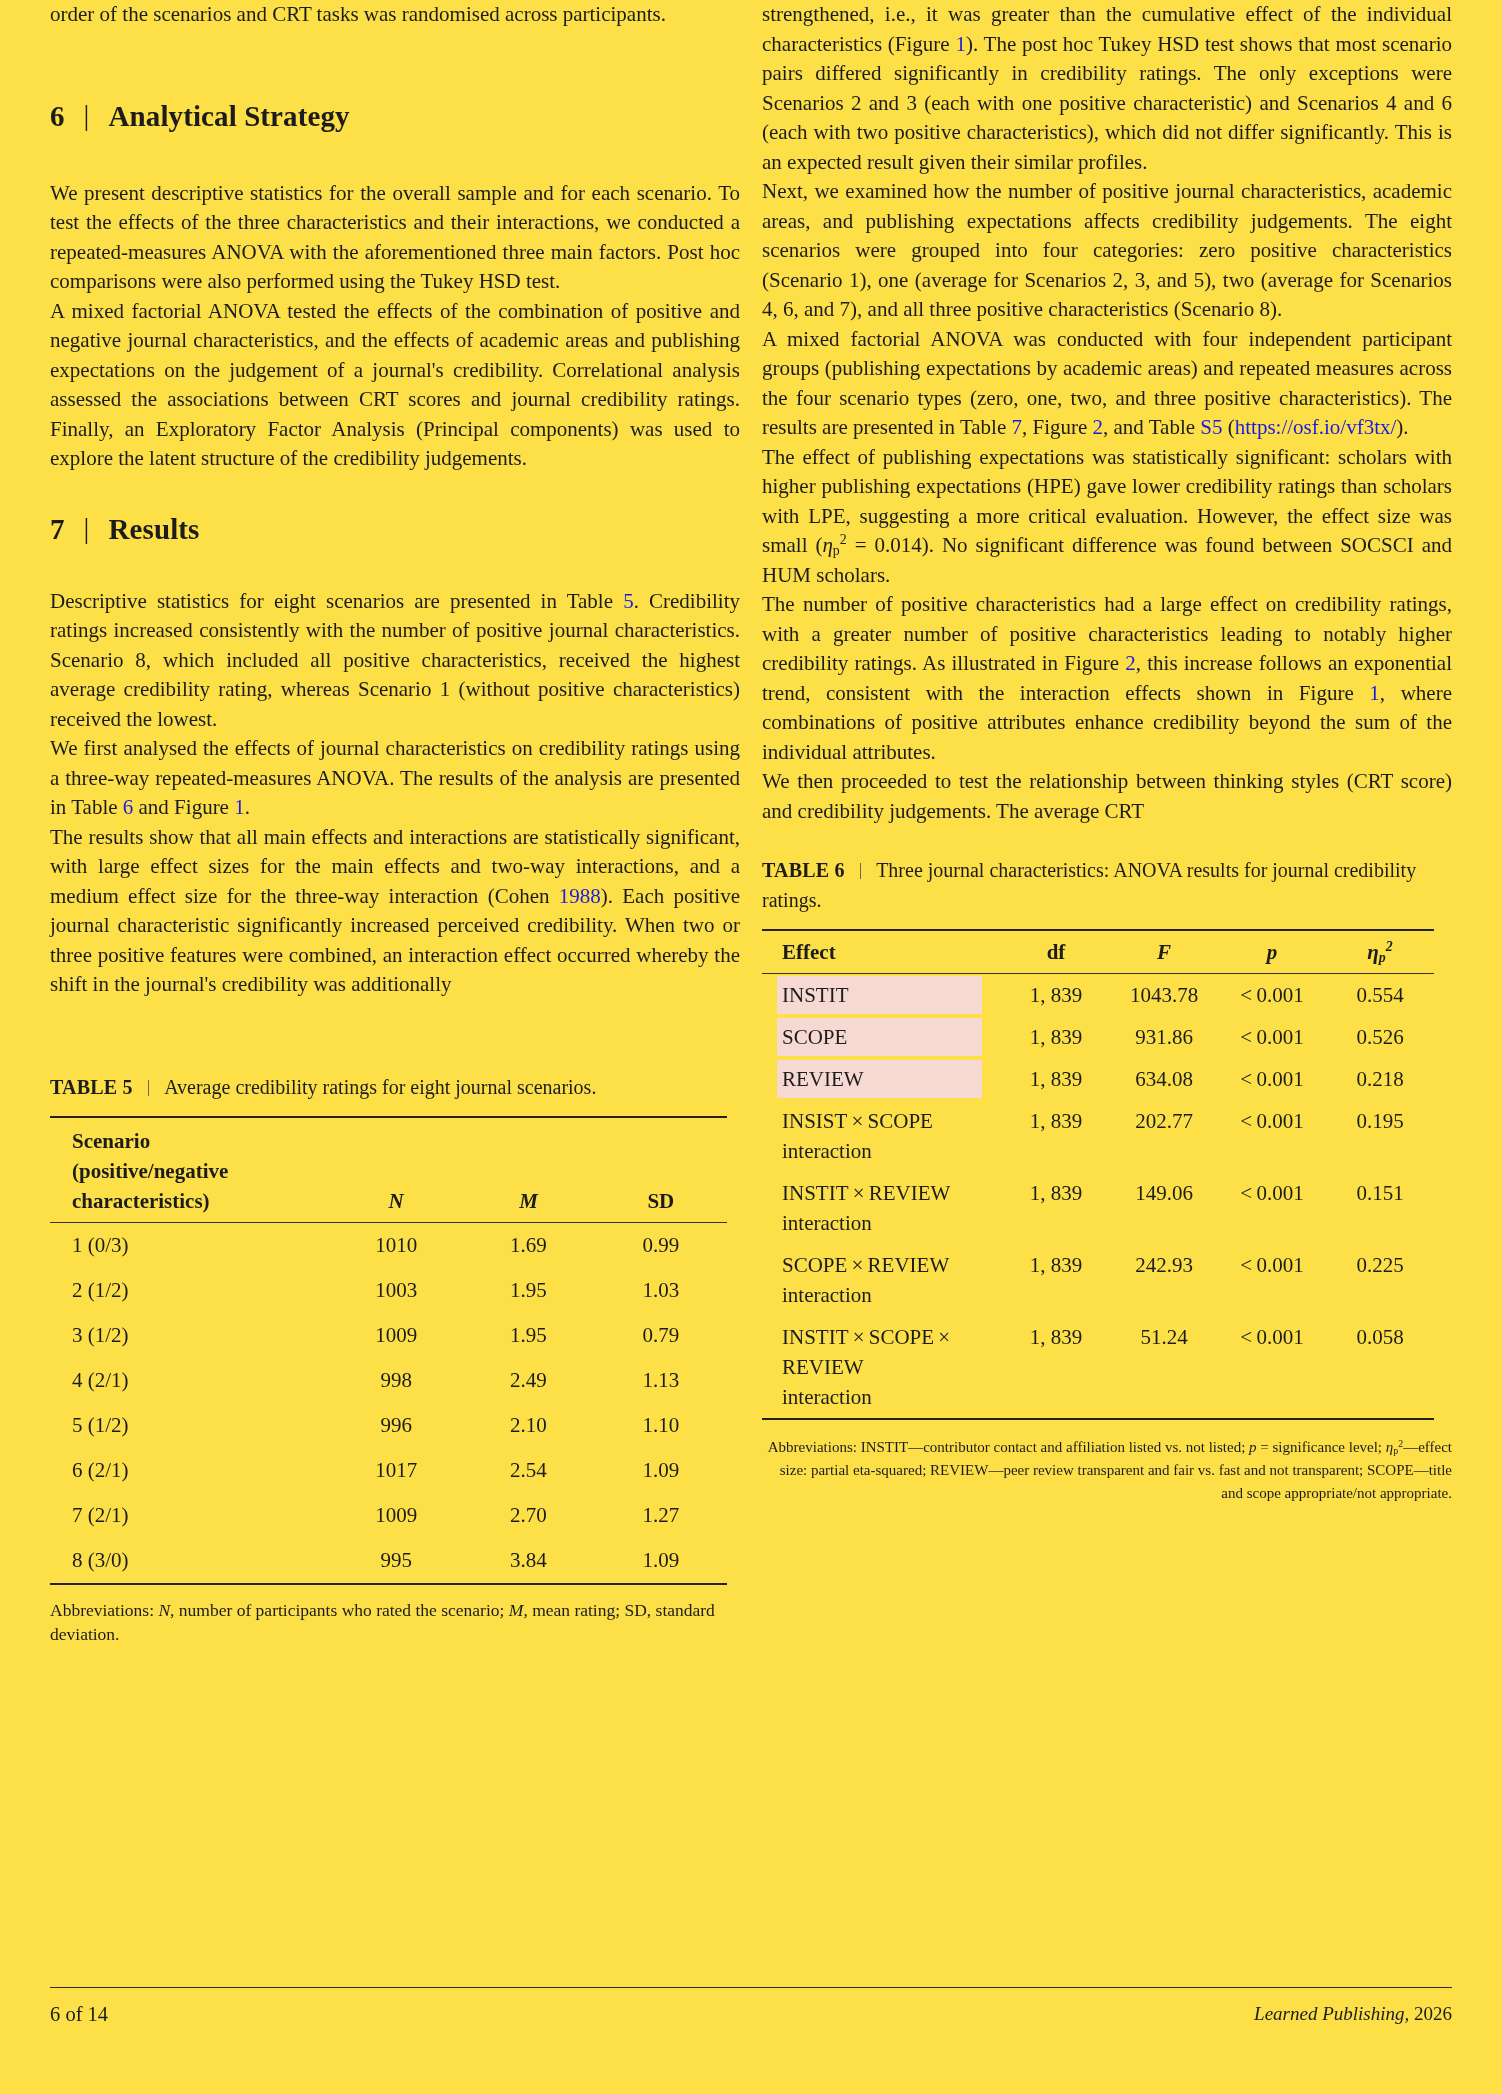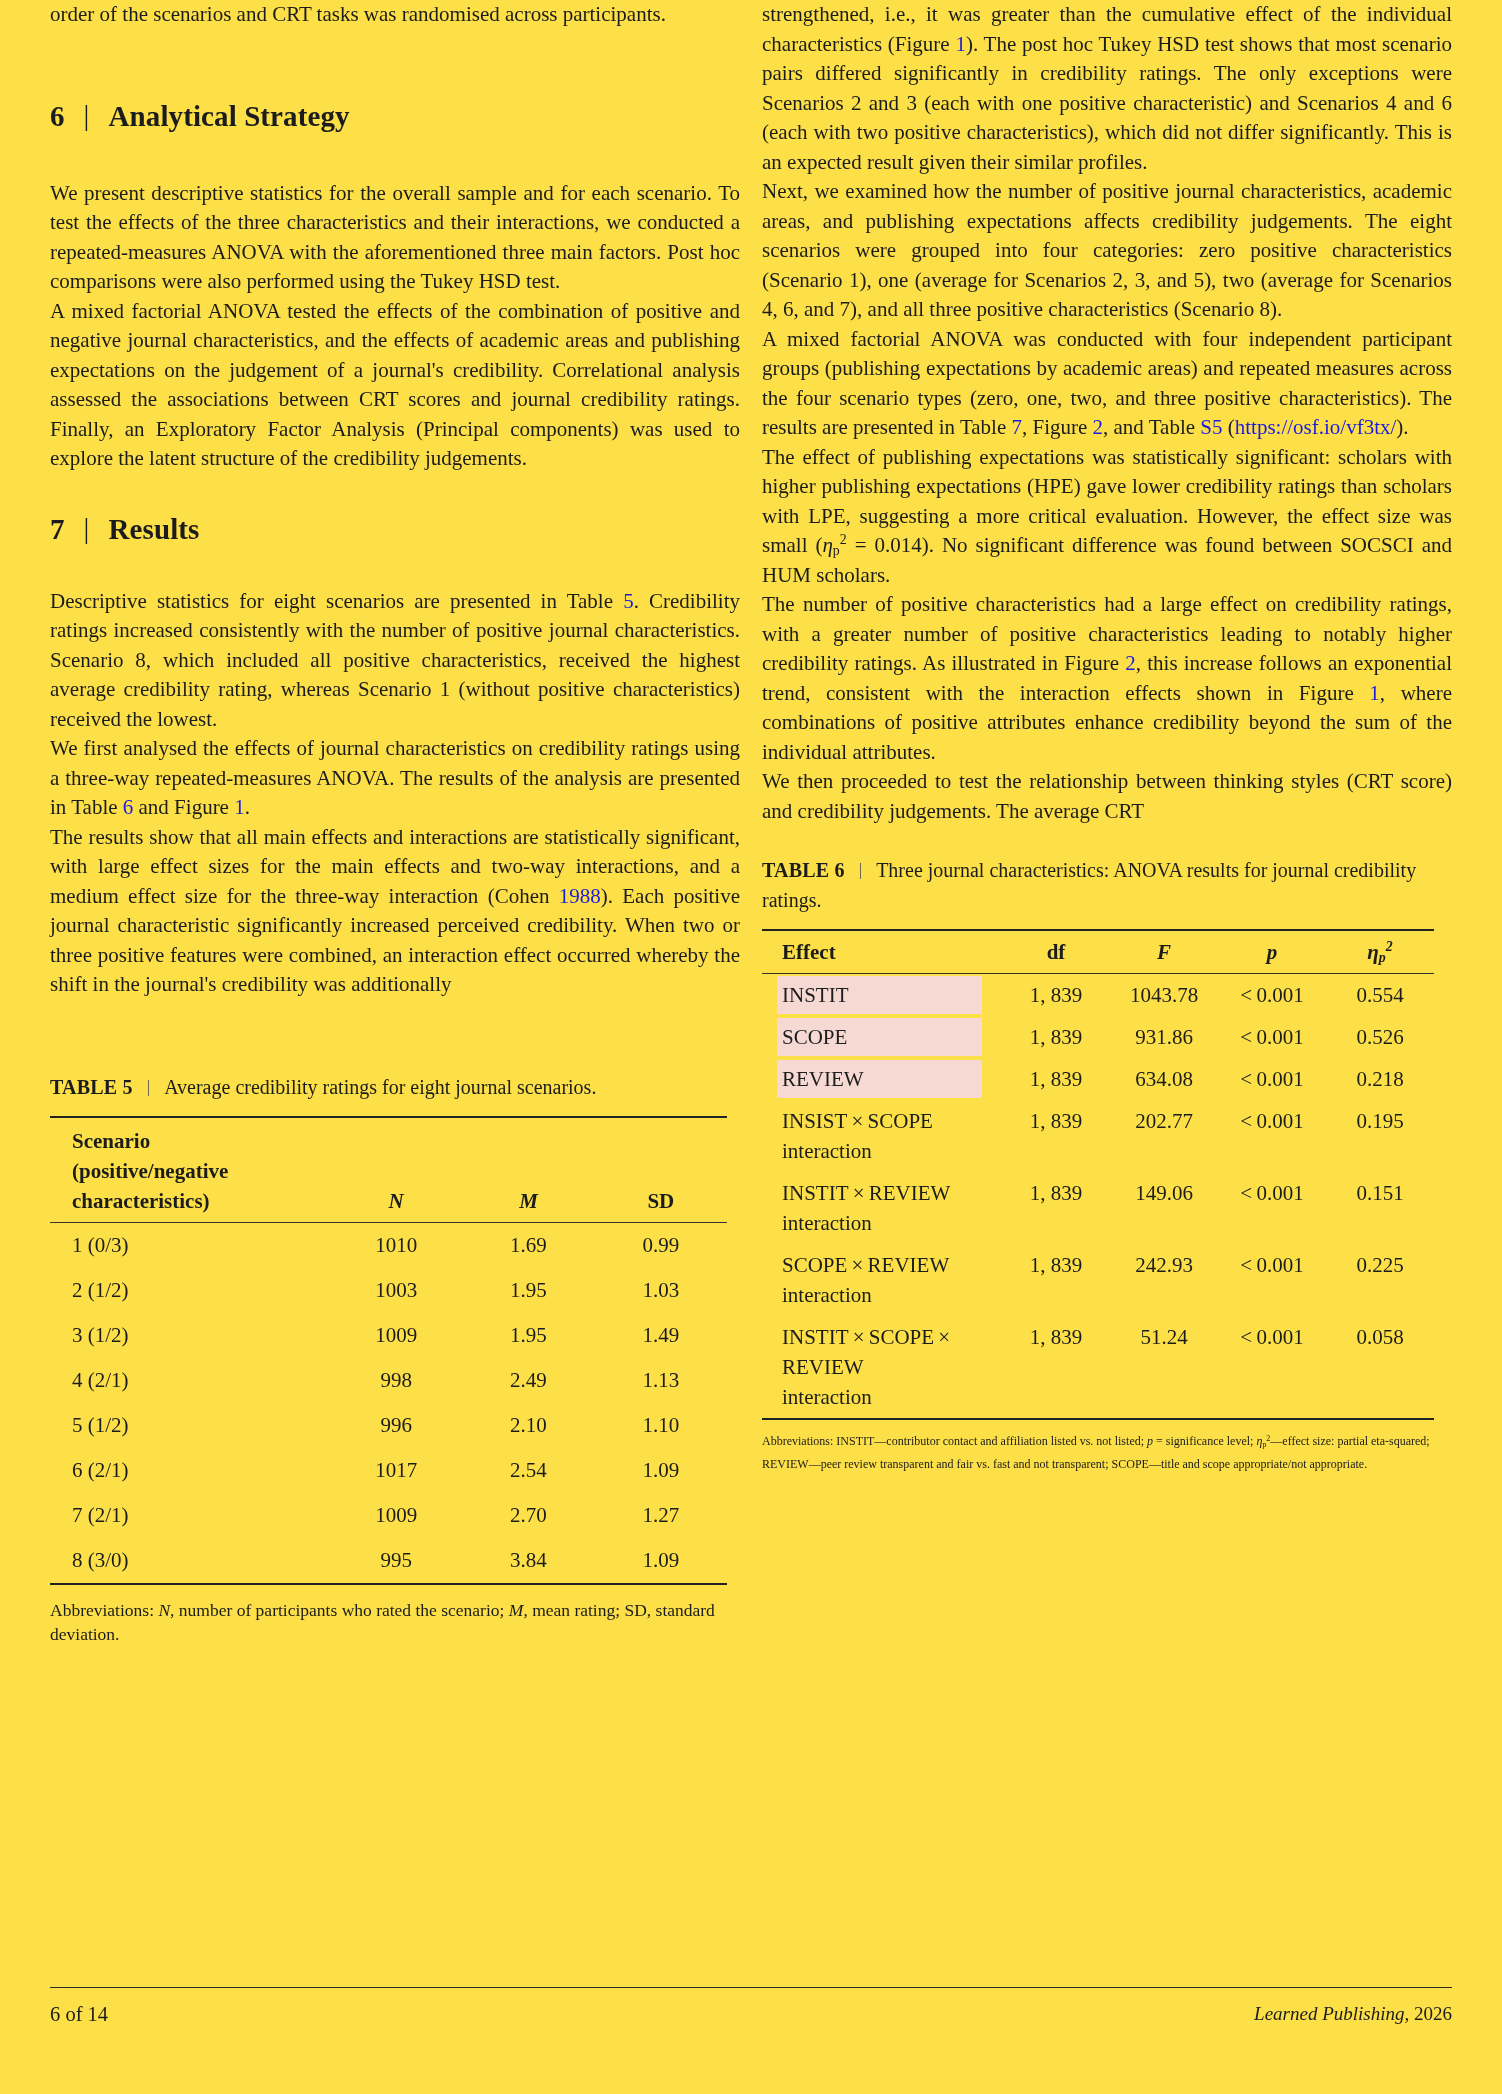--- a/index.html
+++ b/index.html
@@ -42,21 +42,21 @@
   .t5{width:677px;margin-top:12px;border-top:2.5px solid #222;border-bottom:2.5px solid #222;}
   .t5row{display:grid;grid-template-columns:280px 1fr 1fr 1fr;font-size:21px;line-height:30px;padding:7.5px 0;}
   .t5 .c.l{padding-left:22px;}
   .t5 .c.v{text-align:center;}
   .t5head{padding:8px 0 6px 0;border-bottom:1.5px solid #333;align-items:end;}
   .prewrap{white-space:pre-line;}
   .bold{font-weight:700;}
   .bi{font-weight:700;font-style:italic;}
 
   .t-note{font-size:17.5px;line-height:24.5px;margin-top:13px;color:#1c1c1c;}
-  .t-note6{font-size:12px;line-height:23px;margin-top:10px;}
+  .t-note6{font-size:15px;line-height:23px;margin-top:16px;text-align:right;}
 
   
   .t6{width:672px;margin-top:14px;border-top:2.5px solid #222;border-bottom:2.5px solid #222;}
   .t6row{display:grid;grid-template-columns:240px 1fr 1fr 1fr 1fr;font-size:21px;line-height:30px;padding:6px 0;}
   .t6 .c.l{padding-left:20px;white-space:pre-line;}
   .t6 .c.v{text-align:center;}
   .t6head{padding:6px 0;border-bottom:1.5px solid #333;}
   .hlband{display:inline-block;box-sizing:border-box;width:205px;background:#f6d9d3;
           margin:-4px 0 -4px -5px;padding:4px 0 4px 5px;}
 
@@ -104,21 +104,21 @@
       <div class="t5row">
         <div class="c l">2 (1/2)</div>
         <div class="c v">1003</div>
         <div class="c v">1.95</div>
         <div class="c v">1.03</div>
       </div>
       <div class="t5row">
         <div class="c l">3 (1/2)</div>
         <div class="c v">1009</div>
         <div class="c v">1.95</div>
-        <div class="c v">1.49</div>
+        <div class="c v">0.79</div>
       </div>
       <div class="t5row">
         <div class="c l">4 (2/1)</div>
         <div class="c v">998</div>
         <div class="c v">2.49</div>
         <div class="c v">1.13</div>
       </div>
       <div class="t5row">
         <div class="c l">5 (1/2)</div>
         <div class="c v">996</div>

